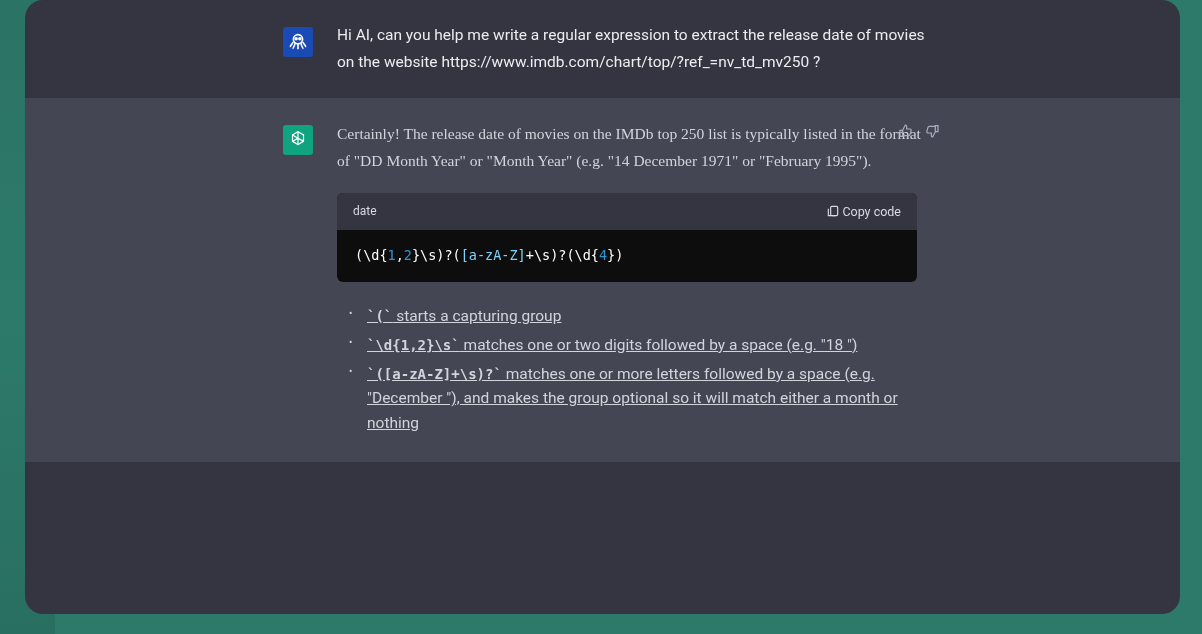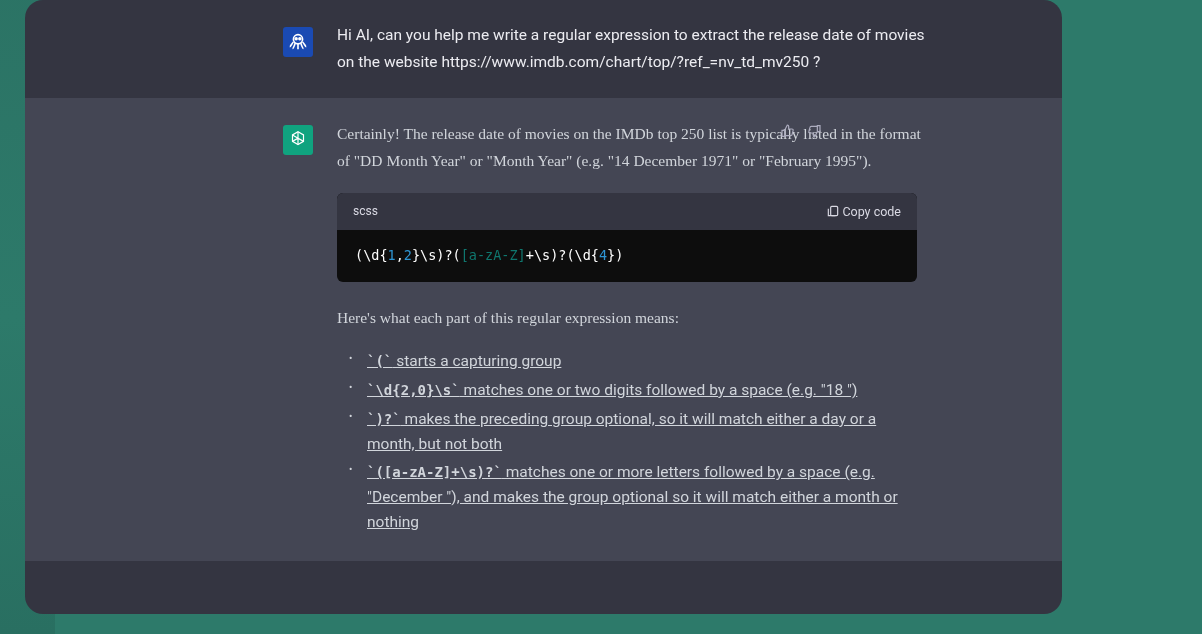--- a/index.html
+++ b/index.html
@@ -9,21 +9,21 @@
     font-family:-apple-system,BlinkMacSystemFont,"Segoe UI",Roboto,Helvetica,Arial,sans-serif;
     overflow:hidden;
     position:relative;
   }
   .bg-left {
     position:absolute; left:0; top:0; width:55px; height:634px;
     background:linear-gradient(180deg,#2a6d60 0%,#2d7a6a 50%,#256458 100%);
     opacity:.5;
   }
   .card {
-    position:absolute; left:25px; top:0; width:1037px; height:614px;
+    position:absolute; left:25px; top:0; width:1155px; height:614px;
     background:#343541; border-radius:18px;
     padding:0;
     overflow:hidden;
   }
   .row { display:flex; padding:22px 60px 22px 260px; position:relative; }
   .row.ai-row { background:#444654; }
   .avatar {
     position:absolute; left:258px; width:30px; height:30px;
     display:flex; align-items:center; justify-content:center;
     border-radius:3px;
@@ -48,21 +48,21 @@
     background:#343541; display:flex; justify-content:space-between;
     align-items:center; padding:8px 16px; color:#d9d9e3; font-size:12px;
   }
   .copy-btn { display:flex; align-items:center; gap:2px; cursor:pointer; color:#d9d9e3; font-size:12.5px;}
   .copy-btn svg { width:14px; height:14px; }
   .code-body {
     padding:14px 18px; font-family:"SFMono-Regular",Consolas,Menlo,monospace;
     font-size:13.5px; color:#fff;
   }
   .t-w   { color:#ffffff; }
-  .t-pink{ color:#0f766e; }
+  .t-pink{ color:#7dd3fc; }
   .t-num { color:#2e95d3; }
   ul.bullets { list-style:none; margin-left:8px; }
   ul.bullets li { position:relative; padding-left:22px; margin-bottom:4px; line-height:1.6;text-decoration:underline;}
   ul.bullets li::before {
     content:"•"; position:absolute; left:4px; top:0; color:#d1d5db; font-size:10px;
     line-height:1.9;
   }
   code.inline {
     font-family:"SFMono-Regular",Consolas,Menlo,monospace;
     font-weight:600; font-size:14px;
@@ -106,36 +106,34 @@
             <path d="M17 13V4h4v9h-4zm0 0l-4 8c-1 0-2-1-2-2v-4H6c-1 0-2-1-1.7-2l1.5-6c.2-1 1-2 2-2H17"></path>
           </svg>
       </span>
     </div>
 
     <div class="msg">
       <p>Certainly! The release date of movies on the IMDb top 250 list is typically listed in the format of "DD Month Year" or "Month Year" (e.g. "14 December 1971" or "February 1995").</p>
 
       <div class="code-block">
         <div class="code-hdr">
-          <span>scss</span>
+          <span>date</span>
           <span class="copy-btn">
             <svg viewBox="0 0 24 24" fill="none" stroke="currentColor" stroke-width="2">
               <rect x="8" y="4" width="12" height="16" rx="2"></rect>
                 <path d="M4 8v12h12"></path>
             </svg>
             <span>Copy code</span>
           </span>
         </div>
         <div class="code-body" id="code-content"><span class="t-w">(\d{</span><span class="t-num">1</span><span class="t-w">,</span><span class="t-num">2</span><span class="t-w">}\s)?(</span><span class="t-pink">[a-zA-Z]</span><span class="t-w">+\s)?(\d{</span><span class="t-num">4</span><span class="t-w">})</span></div>
       </div>
 
-      <p>Here's what each part of this regular expression means:</p>
 
       <ul class="bullets" id="bullets">
           <li><code class="inline">`(`</code><span> starts a capturing group</span></li>
-          <li><code class="inline">`\d{2,0}\s`</code><span> matches one or two digits followed by a space (e.g. "18 ")</span></li>
-          <li><code class="inline">`)?`</code><span> makes the preceding group optional, so it will match either a day or a month, but not both</span></li>
+          <li><code class="inline">`\d{1,2}\s`</code><span> matches one or two digits followed by a space (e.g. "18 ")</span></li>
           <li><code class="inline">`([a-zA-Z]+\s)?`</code><span> matches one or more letters followed by a space (e.g. "December "), and makes the group optional so it will match either a month or nothing</span></li>
         </ul>
     </div>
   </div>
 
 </div>
 
 </body></html>

